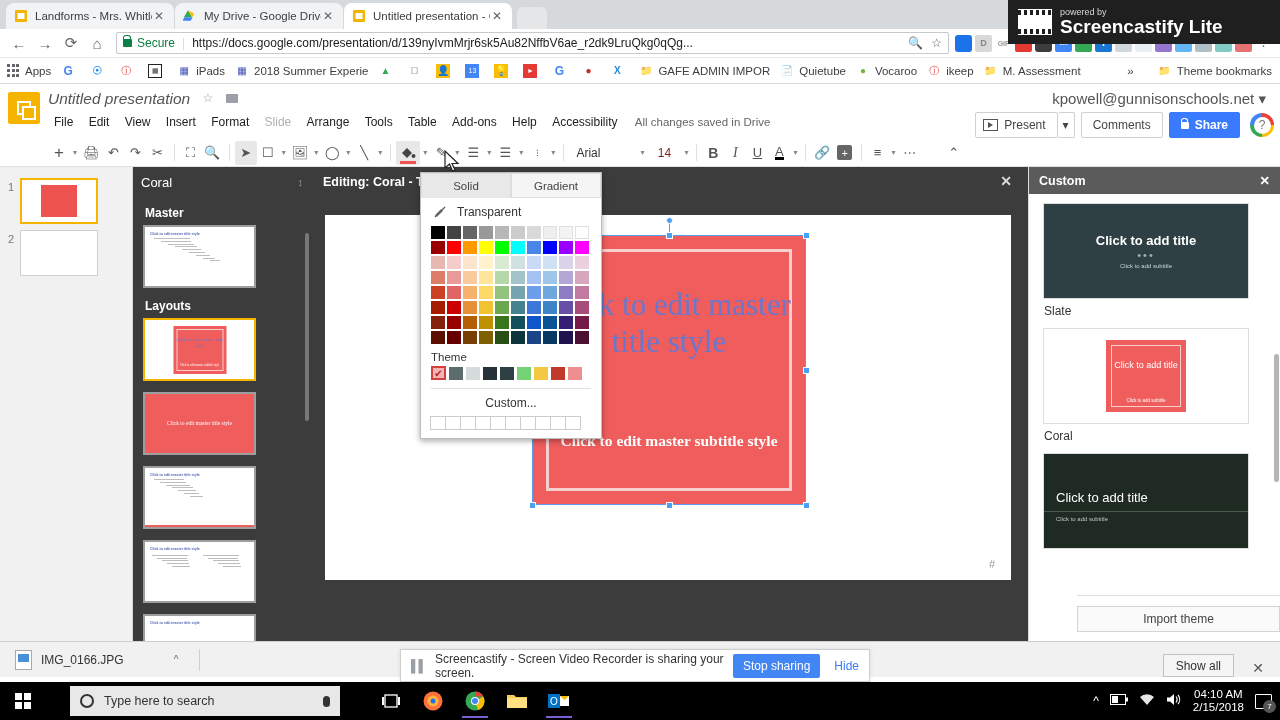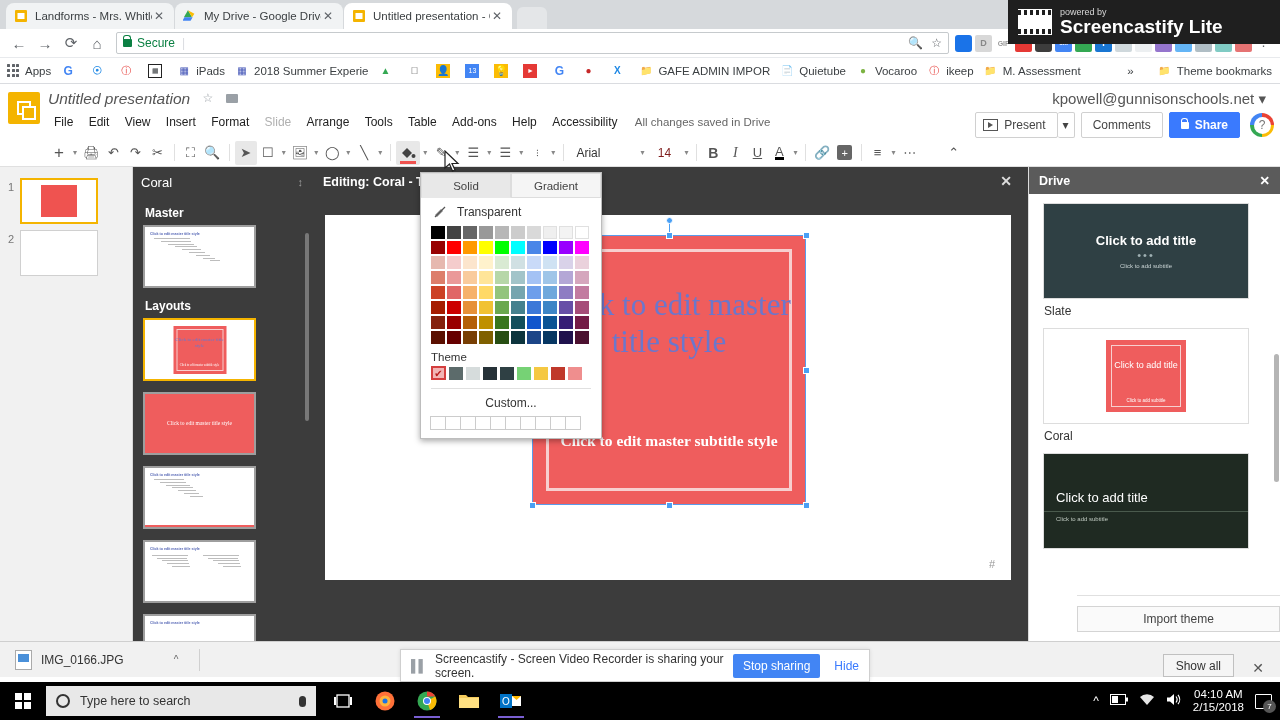--- a/index.html
+++ b/index.html
@@ -200,21 +200,21 @@
              color:#fff; display:flex; align-items:center; padding-left:10px; z-index:60; }
   .film { width:34px; height:26px; background:#fff; position:relative; margin-right:8px; flex:0 0 34px; }
   .film:before, .film:after { content:""; position:absolute; left:0; right:0; height:5px;
                               background:repeating-linear-gradient(to right,#1f1f1f 0 3px,#fff 3px 6px); }
   .film:before { top:1px; } .film:after { bottom:1px; }
   .castify .txt .powered { font-size:9px; color:#d8d8d8; line-height:10px; }
   .castify .txt .brand { font-size:19px; font-weight:bold; line-height:20px; }
 
   
   .taskbar { position:absolute; left:0; bottom:0; width:1280px; height:38px; background:#000;
-             display:flex; align-items:center; z-index:70; }
+             display:flex; align-items:center; z-index:70;gap:24px; }
   .winlogo { width:46px; display:flex; align-items:center; justify-content:center; }
   .wl { display:grid; grid-template-columns:7px 7px; grid-template-rows:7px 7px; gap:2px; }
   .wl i { background:#fff; display:block; }
   .searchbox { width:270px; height:30px; background:#e8e8e8; display:flex; align-items:center; padding:0 10px; }
   .circ { width:14px; height:14px; border:2px solid #333; border-radius:50%; margin-right:10px; flex:0 0 14px; }
   .search-ph { flex:1; font-size:12.5px; color:#333; }
   .mic { width:7px; height:11px; background:#333; border-radius:4px; }
   .tb-apps { display:flex; align-items:center; gap:4px; margin-left:8px; }
   .tapp { width:38px; height:34px; display:flex; align-items:center; justify-content:center; position:relative; }
   .tapp.open:after { content:""; position:absolute; bottom:0; left:6px; right:6px; height:2px; background:#7a5fd3; }
@@ -268,20 +268,21 @@
 
   <div class="omnibar">
     <div class="navbtn">←</div>
     <div class="navbtn">→</div>
     <div class="navbtn">⟳</div>
     <div class="navbtn">⌂</div>
     <div class="urlbox">
       <span class="lock"></span>
       <span class="secure-txt">Secure</span>
       <span class="url-sep">|</span>
+      <span class="url-txt">https://docs.google.com/presentation/d/139nyIvmMrjr6sk5Au82NffbV6ae_r2dk9LruQkg0qQg...</span>
       <span style="margin-left:auto;display:flex;gap:8px;padding-left:8px;">
         <span style="color:#5f6368;">🔍</span>
         <span style="color:#5f6368;">☆</span>
       </span>
     </div>
     <div class="ext-icons">
       <span class="ext" style="background:#1a73e8;border-radius:3px;"></span>
       <span class="ext" style="background:#d8d8d8;color:#888;">D</span>
       <span class="ext" style="background:#fff;color:#999;font-size:7px;">GIF</span>
       <span class="ext" style="background:#e53935;"></span>
@@ -617,21 +618,21 @@
         <div class="handle" style="left:478px;top:152px;"></div>
         <div class="handle" style="left:204px;top:287px;"></div>
         <div class="handle" style="left:341px;top:287px;"></div>
         <div class="handle" style="left:478px;top:287px;"></div>
         <div class="hash">#</div>
       </div>
     </div>
 
     <div class="themespanel">
       <div class="th-head">
-        <span>Drive</span>
+        <span>Custom</span>
         <span>✕</span>
       </div>
       <div class="th-body">
         <div class="th-card">
           <div class="th-slate">
             <div class="t1">Click to add title</div>
             <div class="dots">•••</div>
             <div class="t2">Click to add subtitle</div>
           </div>
         </div>

